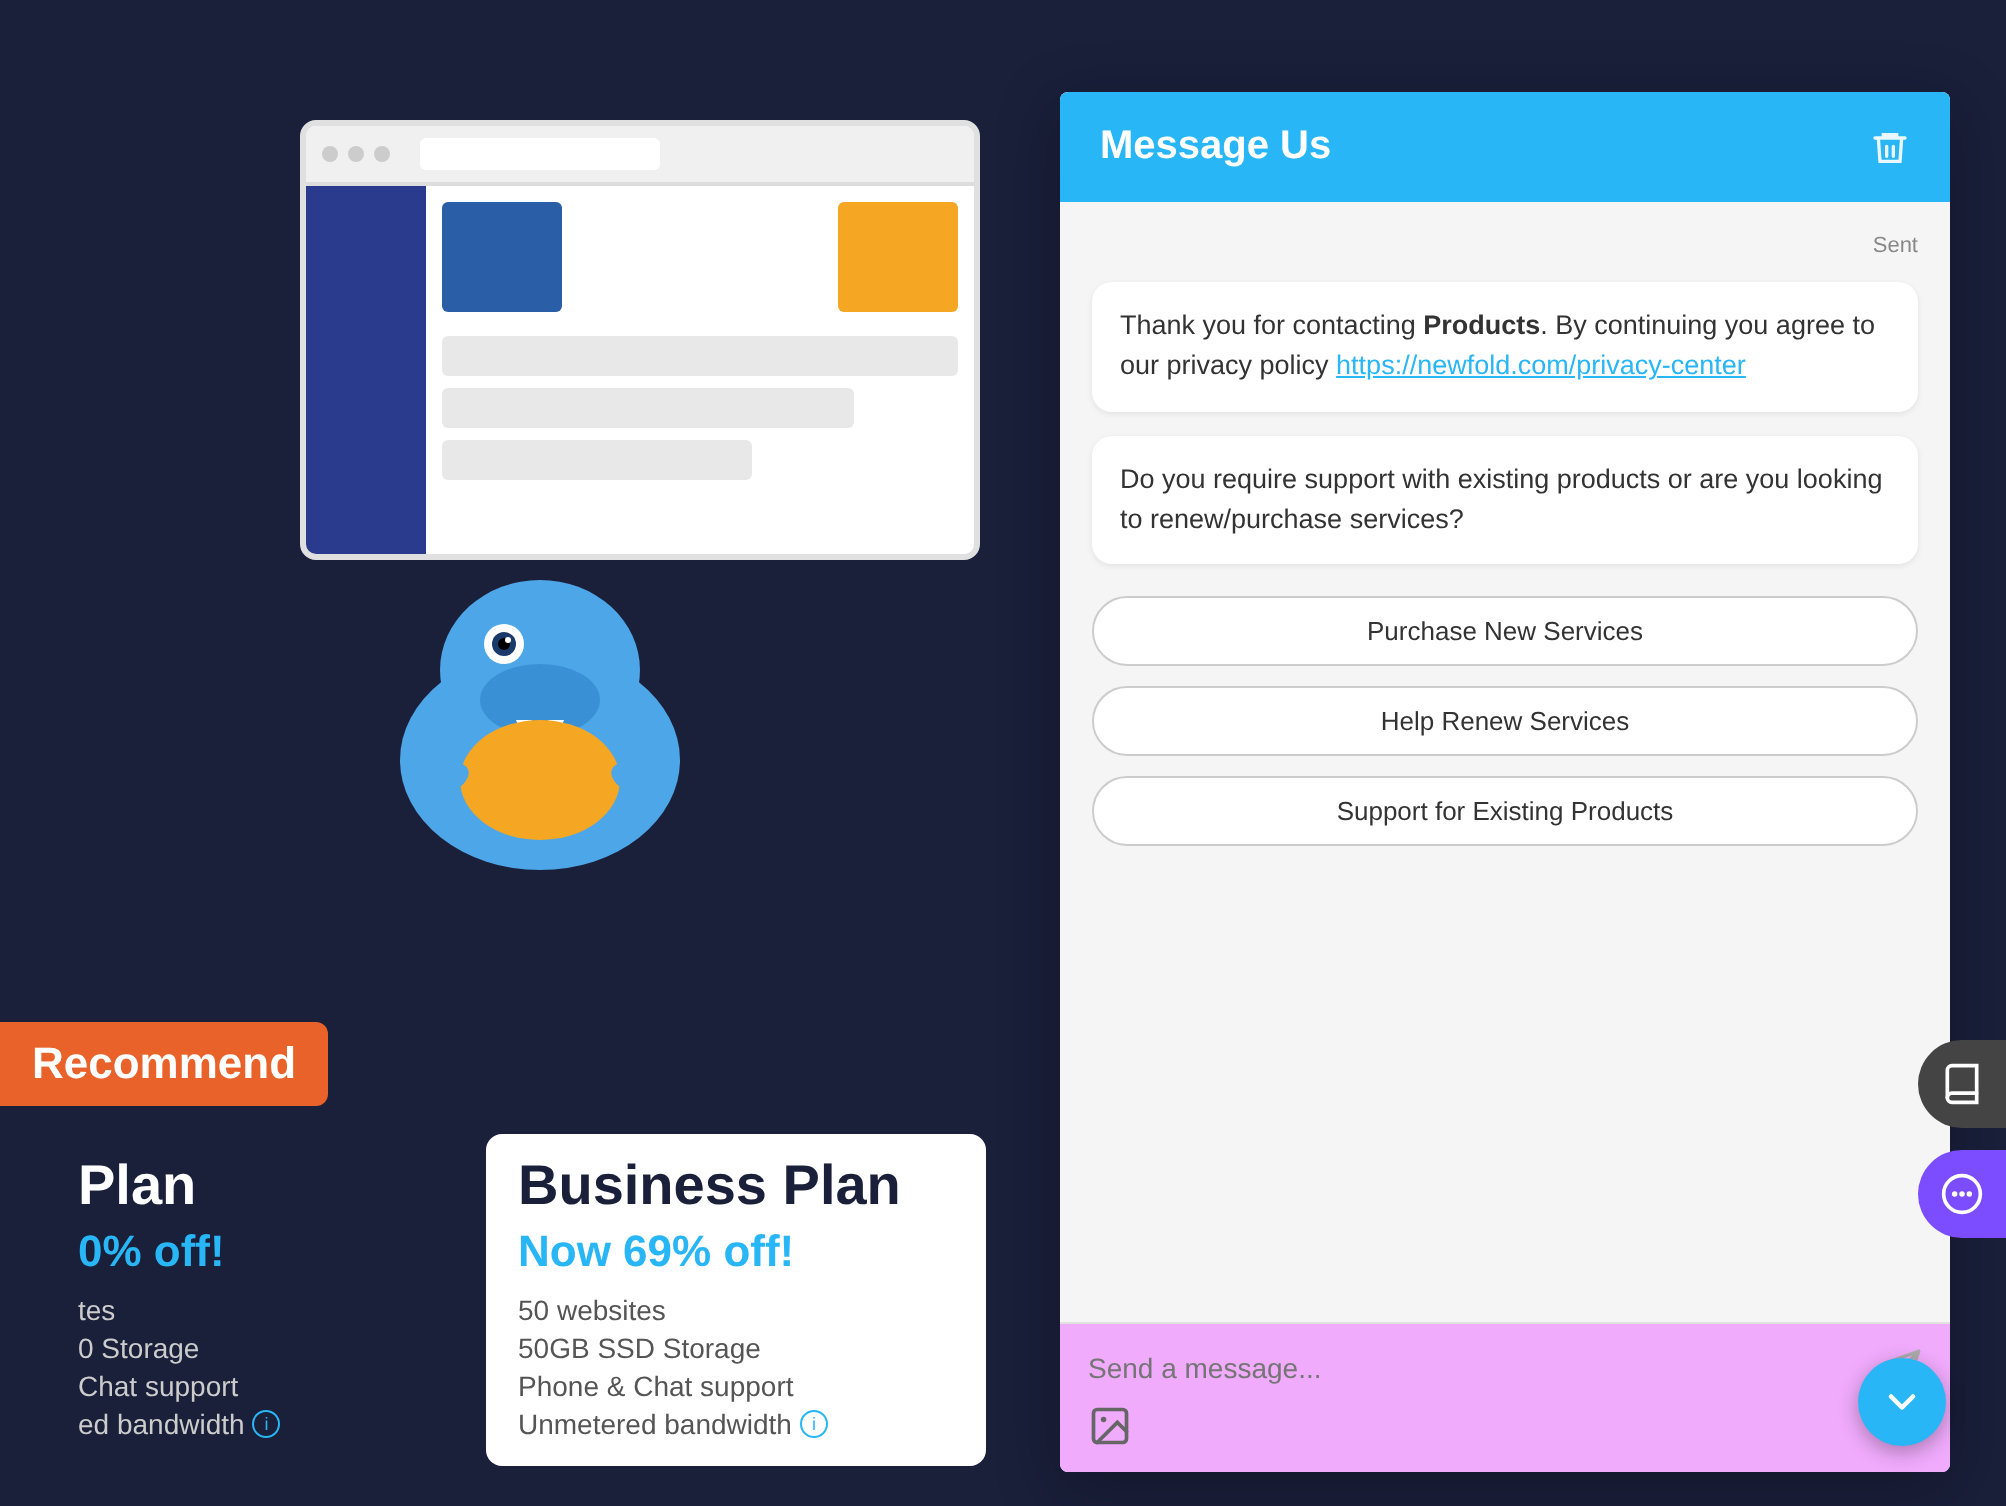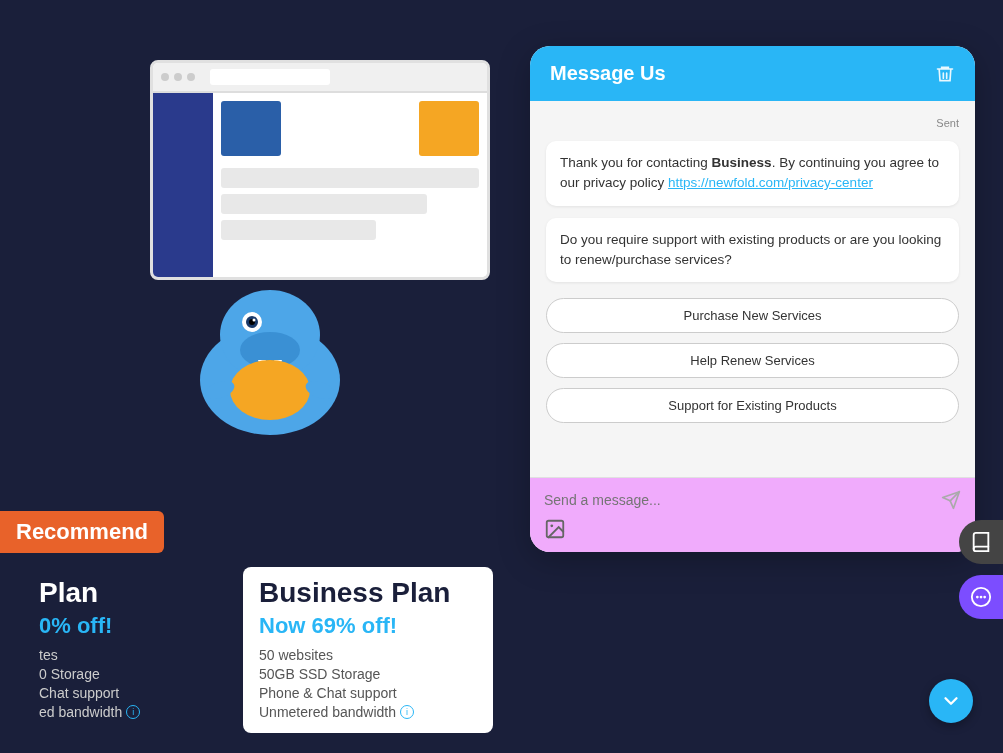--- a/index.html
+++ b/index.html
@@ -174,23 +174,23 @@
       justify-content: center;
       cursor: pointer;
     }
 
     
     .chat-widget {
       position: absolute;
       top: 46px;
       left: 530px;
       width: 445px;
-      height: 506px;
-      background: white;
-      border-radius: 20px;
+      height: 690px;
+      background: white;
+      border-radius: 4px;
       box-shadow: 0 8px 32px rgba(0,0,0,0.25);
       display: flex;
       flex-direction: column;
       overflow: hidden;
     }
 
     .chat-header {
       background: #29b6f6;
       color: white;
       padding: 16px 20px;
@@ -492,21 +492,21 @@
         </svg>
       </button>
     </div>
   </div>
 
   <div class="chat-body">
 
     <div class="sent-label">Sent</div>
 
     <div class="message-bubble">
-      <span>Thank you for contacting </span><strong>Business</strong><span>. By continuing you agree to our privacy policy </span><a href="#">https://newfold.com/privacy-center</a>
+      <span>Thank you for contacting </span><strong>Products</strong><span>. By continuing you agree to our privacy policy </span><a href="#">https://newfold.com/privacy-center</a>
     </div>
 
     <div class="message-bubble">Do you require support with existing products or are you looking to renew/purchase services?</div>
 
     <div class="chat-options">
       <button class="chat-option-btn">Purchase New Services</button>
       <button class="chat-option-btn">Help Renew Services</button>
       <button class="chat-option-btn">Support for Existing Products</button>
     </div>
   </div>

